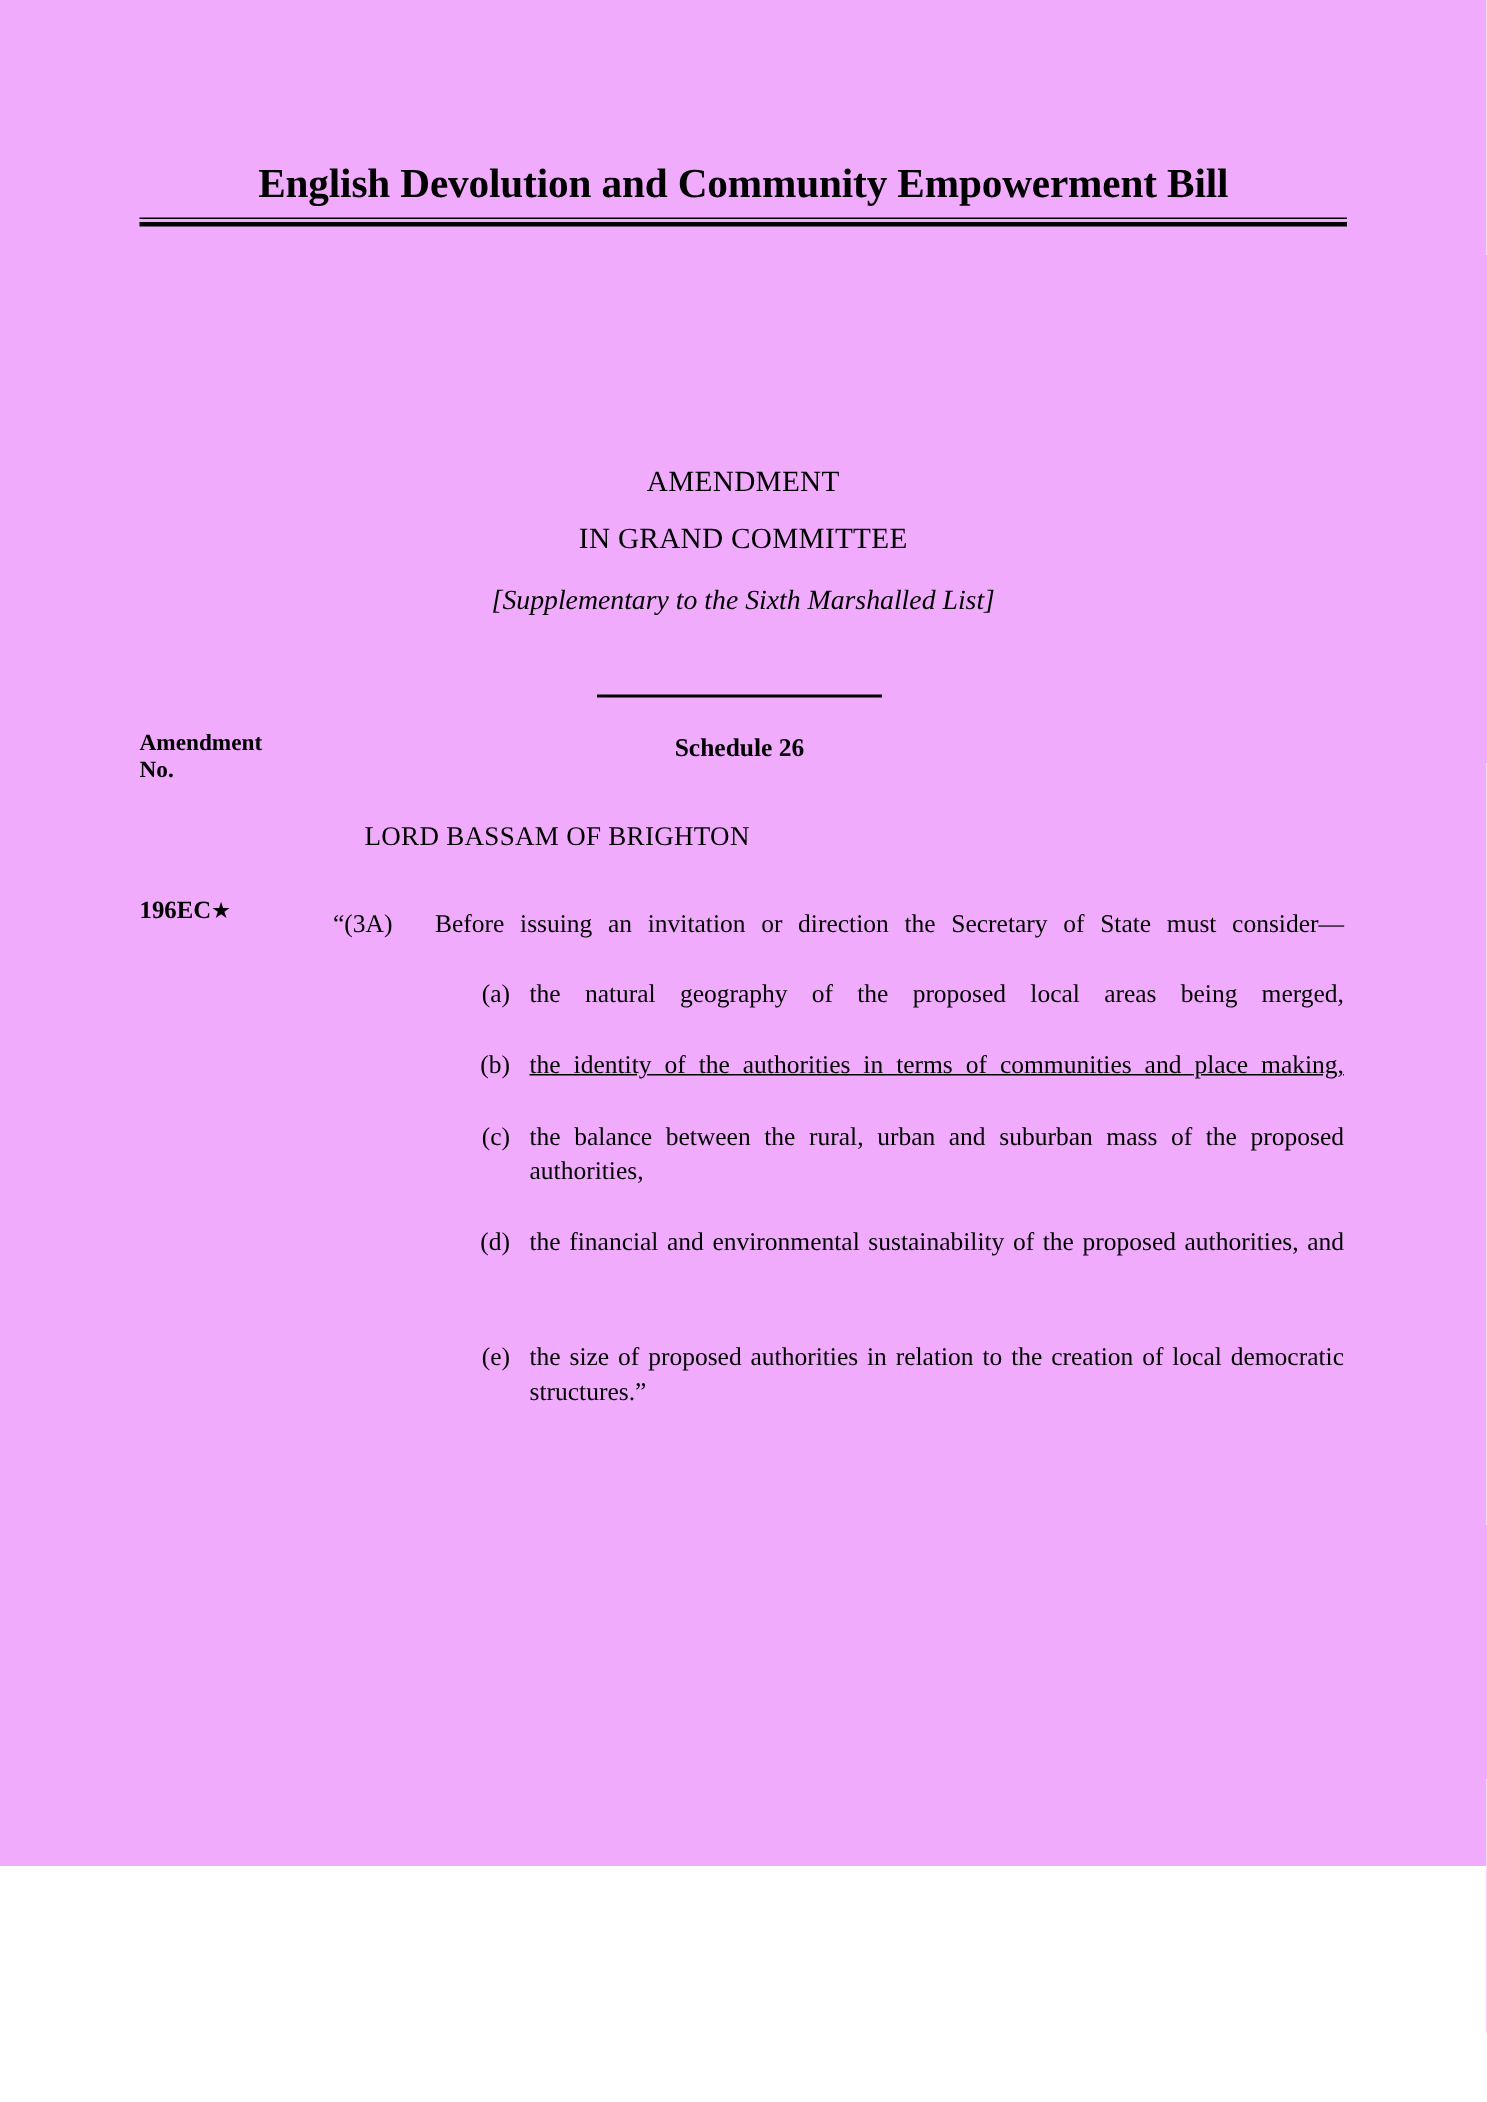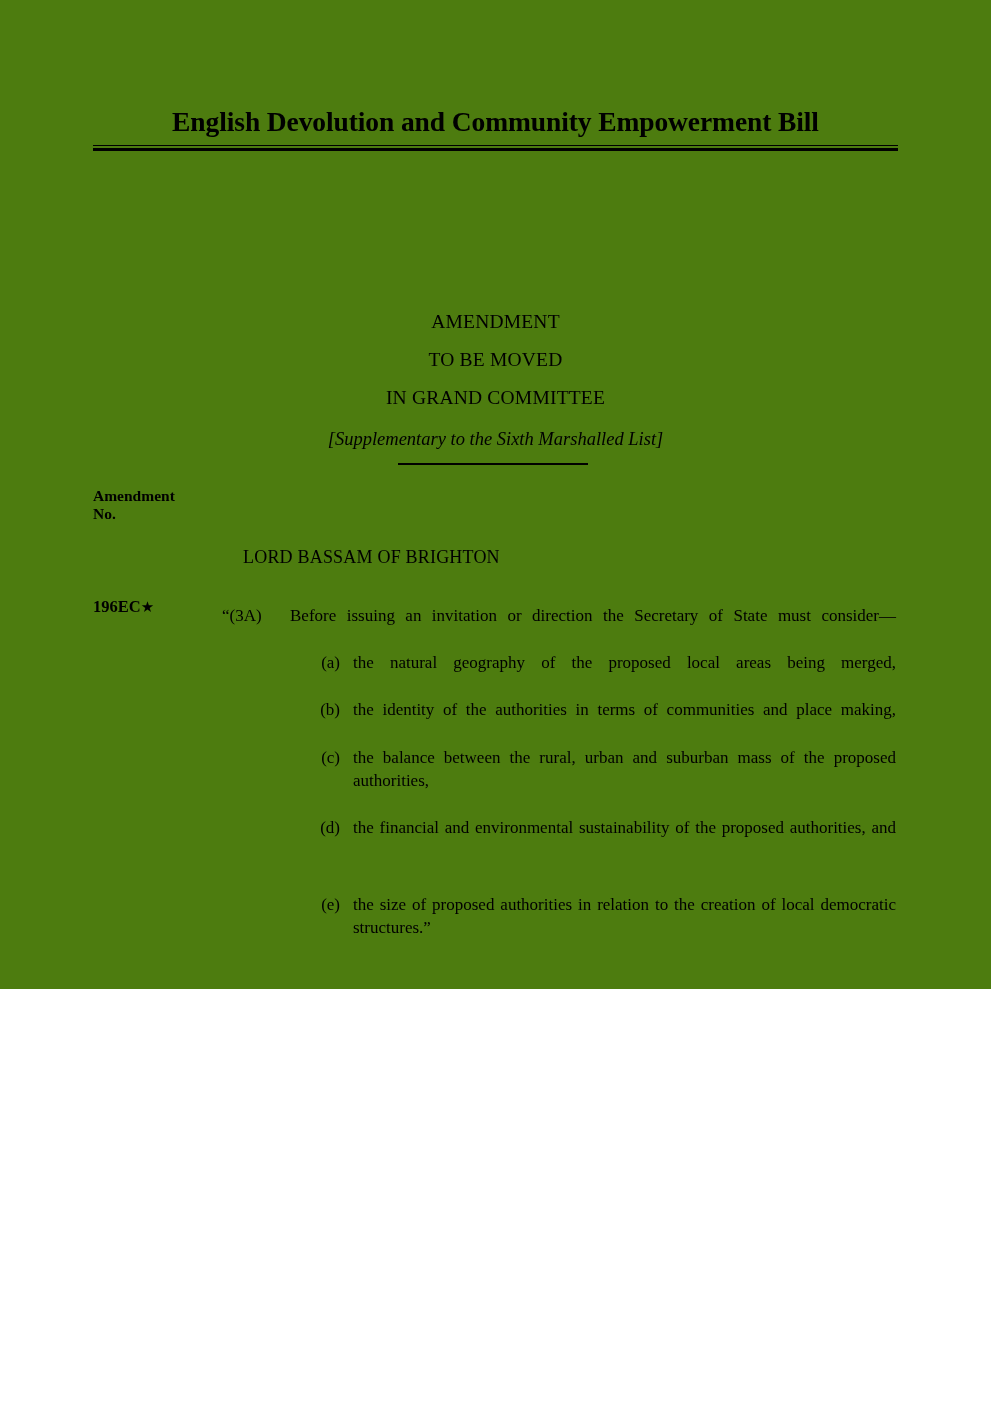--- a/index.html
+++ b/index.html
@@ -8,22 +8,22 @@
     padding: 0;
     background: #ffffff;
   }
   body {
     font-family: "Liberation Serif", "DejaVu Serif", serif;
     color: #000000;
   }
   .page {
     position: relative;
     width: 991px;
-    height: 989px;
-    background: #4d7c0f;
+    height: 1244px;
+    background: #f0abfc;
     overflow: hidden;
     box-sizing: border-box;
   }
 
   
   .title-block {
     position: absolute;
     left: 93px;
     top: 106px;
     width: 805px;
@@ -242,32 +242,32 @@
   <div class="title-block">
     <h1 class="bill-title">English Devolution and Community Empowerment Bill</h1>
     <div class="double-rule">
       <div class="rule-thin"></div>
       <div class="rule-thick"></div>
     </div>
   </div>
 
   <div class="header-lines">
     <div class="hl">AMENDMENT</div>
-    <div class="hl">TO BE MOVED</div>
     <div class="hl">IN GRAND COMMITTEE</div>
     <div class="hl-italic">[Supplementary to the Sixth Marshalled List]</div>
   </div>
 
   <div class="short-rule"></div>
 
   <div class="amendment-no-label">
     <div>Amendment</div>
     <div>No.</div>
   </div>
 
+  <div class="schedule-heading">Schedule 26</div>
 
   <div class="mover-name">LORD BASSAM OF BRIGHTON</div>
 
   <div class="amendment-entry">
     <div class="amendment-row">
       <div class="amend-number"><span>196EC</span><span class="star">★</span></div>
     </div>
   </div>
 
   <div class="quoted-block">
@@ -277,21 +277,21 @@
       <span class="sub-para-text" style="text-align-last: left;">Before issuing an invitation or direction the Secretary of State must consider—</span>
     </div>
 
     <ol class="lettered">
       <li>
         <span class="item-label">(a)</span>
         <span class="item-text" style="text-align-last: left;">the natural geography of the proposed local areas being merged,</span>
       </li>
       <li>
         <span class="item-label">(b)</span>
-        <span class="item-text" style="text-align-last: left;">the identity of the authorities in terms of communities and place making,</span>
+        <span class="item-text" style="text-align-last: left; text-decoration: underline;">the identity of the authorities in terms of communities and place making,</span>
       </li>
       <li>
         <span class="item-label">(c)</span>
         <span class="item-text" style="text-align-last: left;">the balance between the rural, urban and suburban mass of the proposed authorities,</span>
       </li>
       <li>
         <span class="item-label">(d)</span>
         <span class="item-text" style="text-align-last: left; font-family: Liberation Serif, serif;">the financial and environmental sustainability of the proposed authorities, and</span>
       </li>
       <li>

